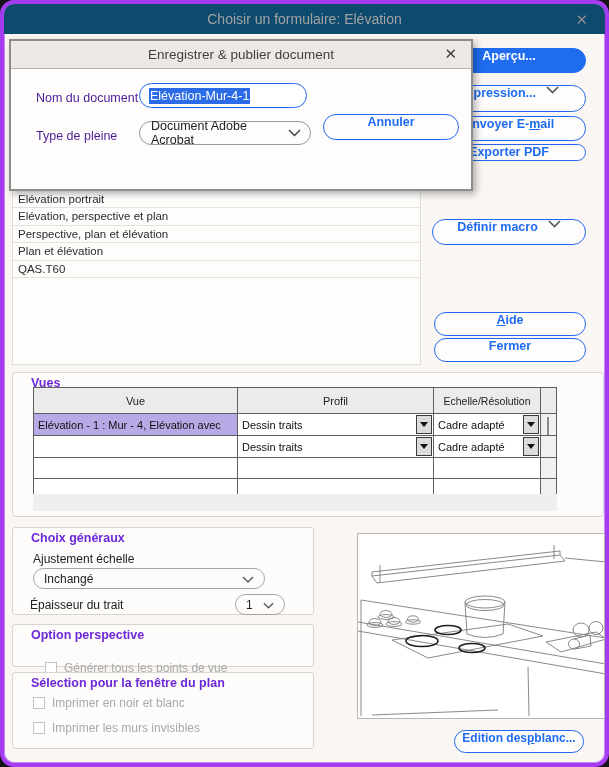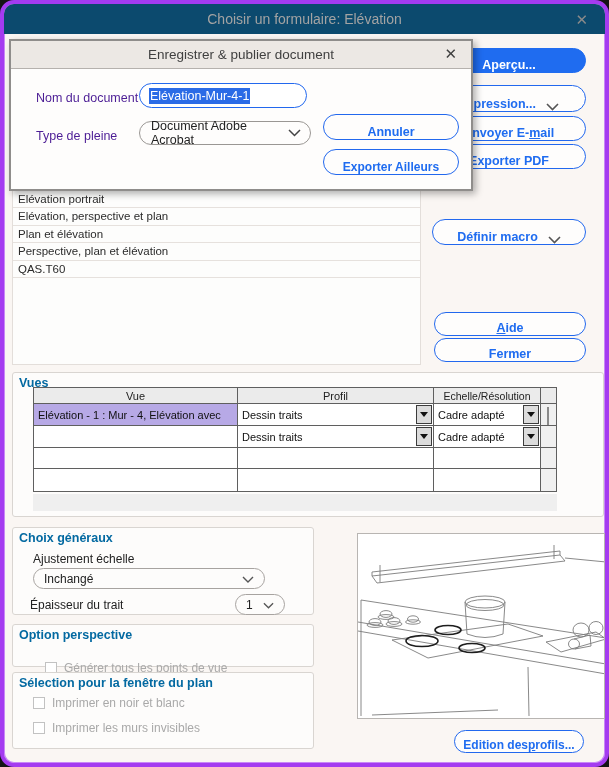--- a/index.html
+++ b/index.html
@@ -10,57 +10,57 @@
     position:absolute; inset:0; border-radius:14px;
     border:4px solid #a43bf0;
     box-shadow: inset 0 0 0 1px #c887f7;
     background:#faf6f3; overflow:hidden;
   }
   .titlebar { position:absolute; left:0; top:0; width:100%; height:30px; background:#0c4a6e; }
   .titlebar .title { width:100%; text-align:center; line-height:30px; font-size:14px; color:#a3a3a3; }
   .win-close { position:absolute; right:17px; top:7px; font-size:15px; color:#8a8a8a; cursor:default; }
 
   
-  .btn { position:absolute; display:flex; align-items:flex-end; justify-content:center;
+  .btn { position:absolute; display:flex; align-items:flex-start; justify-content:center;
          font-weight:700; font-size:12.5px; border-radius:14px; cursor:default; }
   .btn.filled { background:#1f6cf0; color:#fff; border:1.5px solid #1f6cf0; }
   .btn.outline { background:#fefdfc; color:#1f6cf0; border:1.5px solid #2268ee; }
   .btn .chev { margin-left:10px; display:flex; }
   .u { text-decoration:underline; }
 
   
   #btn-apercu   { left:428px; top:44px;  width:154px; height:25px; }
   #btn-impression{ left:428px; top:81px; width:154px; height:27px; }
   #btn-envoyer  { left:428px; top:112px; width:154px; height:25px; }
-  #btn-exportpdf{ left:428px; top:140px; width:154px; height:25px; }
+  #btn-exportpdf{ left:428px; top:140px; width:154px; height:17px; }
   #btn-macro    { left:428px; top:215px; width:154px; height:26px; }
   #btn-aide     { left:430px; top:308px; width:152px; height:24px; }
   #btn-fermer   { left:430px; top:334px; width:152px; height:24px; }
   #btn-edition  { left:450px; top:726px; width:130px; height:23px; font-size:12px; }
 
   
   .form-list { position:absolute; left:8px; top:187px; width:409px; height:174px;
                background:#fdfdfc; border:1px solid #e3deda; border-top:none; }
   .form-list .row { height:17.4px; line-height:17.4px; font-size:11.5px; color:#2b2b2b;
                     padding-left:5px; border-bottom:1px solid #e6e1dd; }
 
   
   .groupbox { position:absolute; background:#fdfcfb; border:1px solid #d9d5d1; border-radius:3px; }
-  .groupbox .gb-label { position:absolute; left:6px; top:3px; font-weight:700; font-size:12.5px; color:#0369a1; }
+  .groupbox .gb-label { position:absolute; left:18px; top:3px; font-weight:700; font-size:12.5px; color:#6d28d9; }
 
   #box-vues { left:8px; top:368px; width:592px; height:145px; }
 
   
   .vtable { position:absolute; left:20px; top:14px; width:524px; border:1px solid #5f5f5f; }
   .vrow { display:flex; border-bottom:1px solid #5f5f5f; }
   .vrow:last-child { border-bottom:none; }
   .vcell { border-right:1px solid #5f5f5f; overflow:hidden; display:flex; align-items:center; }
   .vcell:last-child { border-right:none; }
   .c-vue { width:204px; } .c-profil { width:196px; } .c-ech { width:107px; } .c-extra { width:15px; }
-  .vhead .vcell { background:#ebebeb; justify-content:center; font-size:11px; color:#222; height:15px; }
+  .vhead .vcell { background:#ebebeb; justify-content:center; font-size:11px; color:#222; height:25px; }
   .vhead .c-ech { font-size:10.5px; }
   .vbody-row { height:22px; background:#fff; }
   .vbody-row.short { height:21px; }
   .vbody-row.selected .c-vue { background:#b7a9e6; }
   .vbody-row .c-vue { font-size:11px; color:#111; padding-left:4px; }
   .dropcell { position:relative; background:#fff; height:100%; width:100%;
               display:flex; align-items:center; font-size:11px; color:#111; padding-left:4px; }
   .dd-btn { position:absolute; right:1px; top:1px; bottom:1px; width:16px; background:#dcdcdc;
             border:1px solid #3c3c3c; display:flex; align-items:center; justify-content:center; }
   .tri { width:0; height:0; border-left:4px solid transparent; border-right:4px solid transparent;
@@ -147,22 +147,22 @@
     <span class="u">A</span>
       <span>ide</span>
   </div>
   <div class="btn outline" id="btn-fermer">
     <span>Fermer</span>
   </div>
 
   <div class="form-list">
     <div class="row">Elévation portrait</div>
     <div class="row">Elévation, perspective et plan</div>
+    <div class="row">Perspective, plan et élévation</div>
     <div class="row">Plan et élévation</div>
-    <div class="row">Perspective, plan et élévation</div>
     <div class="row">QAS.T60</div>
   </div>
 
   <div class="groupbox" id="box-vues">
     <div class="gb-label">Vues</div>
 
     <div class="vtable">
       <div class="vrow vhead">
         <div class="vcell c-vue">Vue</div>
         <div class="vcell c-profil">Profil</div>
@@ -317,21 +317,21 @@
         <ellipse cx="90" cy="96" rx="13" ry="4.5"></ellipse>
         <ellipse cx="64" cy="107" rx="16" ry="5.5"></ellipse>
         <ellipse cx="114" cy="114" rx="13" ry="4.5"></ellipse>
       </g>
     </svg>
   </div>
 
   <div class="btn outline" id="btn-edition">
     <span>Edition des </span>
       <span class="u">p</span>
-      <span>rofils...</span>
+      <span>blanc...</span>
   </div>
 
   <div class="modal">
     <div class="modal-titlebar">
       <div class="modal-title">Enregistrer &amp; publier document</div>
     </div>
     <div class="modal-close">✕</div>
 
     <div class="m-label" style="left:25px; top:50px;">Nom du document</div>
     <div class="m-input">
@@ -344,18 +344,15 @@
       <span>
         <svg width="13" height="8" viewBox="0 0 13 8">
             <polyline points="1,1 6.5,6.5 12,1" fill="none" stroke="#444" stroke-width="1.5"></polyline>
           </svg>
       </span>
     </div>
 
     <div class="btn outline" id="btn-annuler">
       <span>Annuler</span>
     </div>
-    <div class="btn outline" id="btn-exporter-ailleurs">
-      <span>Exporter Ailleurs</span>
-    </div>
   </div>
 
 </div>
 
 </body></html>

